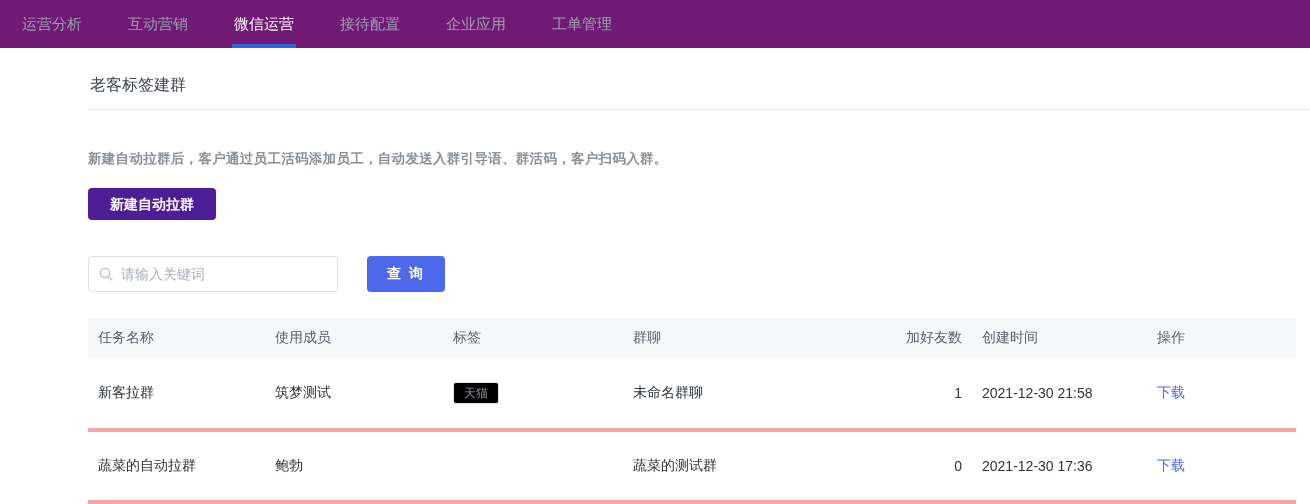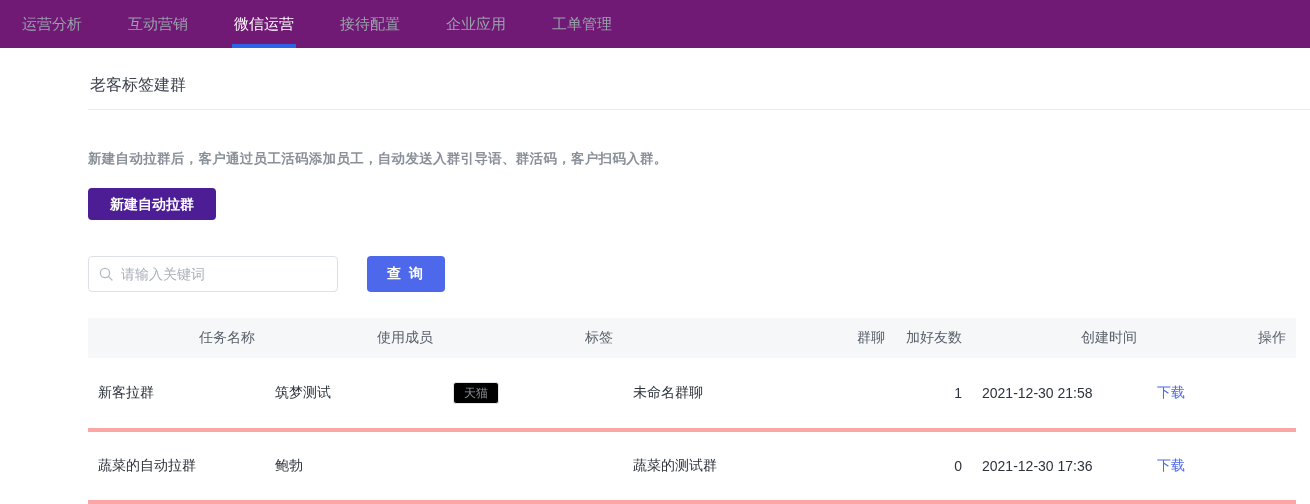--- a/index.html
+++ b/index.html
@@ -40,21 +40,21 @@
   .search-box input { border: none; outline: none; flex: 1; font-size: 14px;
     color: #333842; font-family: inherit; background: transparent; }
   .search-box input::placeholder { color: #aab0ba; }
   .btn-query { margin-left: 29px; background: #4e68ec; color: #ffffff; font-size: 14px;
     font-weight: 700; border: none; border-radius: 4px; width: 78px; height: 36px;
     cursor: pointer; letter-spacing: 2px; }
 
   
   .grid { margin-top: 26px; width: 1208px; border-collapse: collapse; table-layout: fixed; }
   .grid thead th { background: #f6f7f9; height: 40px; font-size: 14px; font-weight: 400;
-    color: #595f69; text-align: right; padding: 0 10px; white-space: nowrap; }
+    color: #595f69; text-align: left; padding: 0 10px; white-space: nowrap; }
   .grid tbody td { height: 72px; font-size: 14px; color: #2d323b; padding: 0 10px;
     border-bottom: 4px solid #fca5a5; white-space: nowrap; }
   .grid .num { text-align: right; }
   .tag-pill { display: inline-block; background: #000000; border: 1px solid #e3e5e9;
     border-radius: 3px; color: #8a9099; font-size: 12px; padding: 4px 10px;
     line-height: 1; }
   .link { color: #4e68ec; cursor: pointer; text-decoration: none; }
 </style>
 </head>
 <body>

